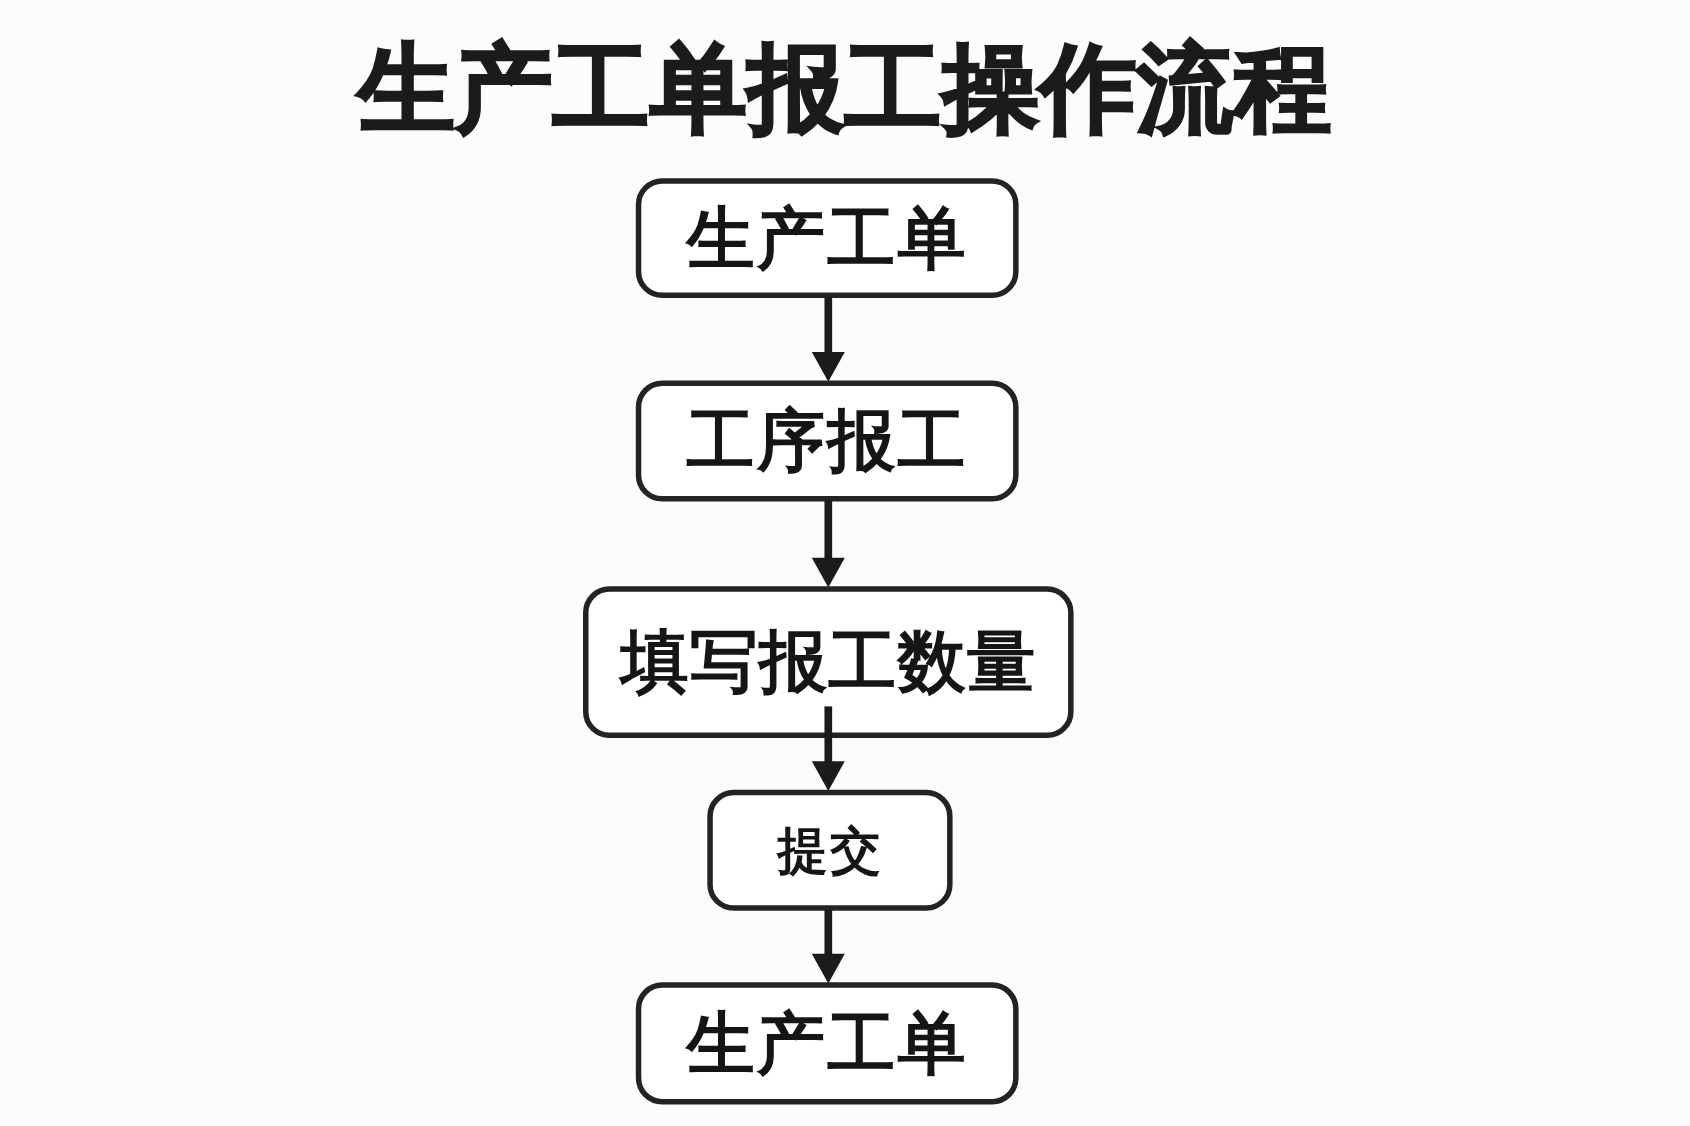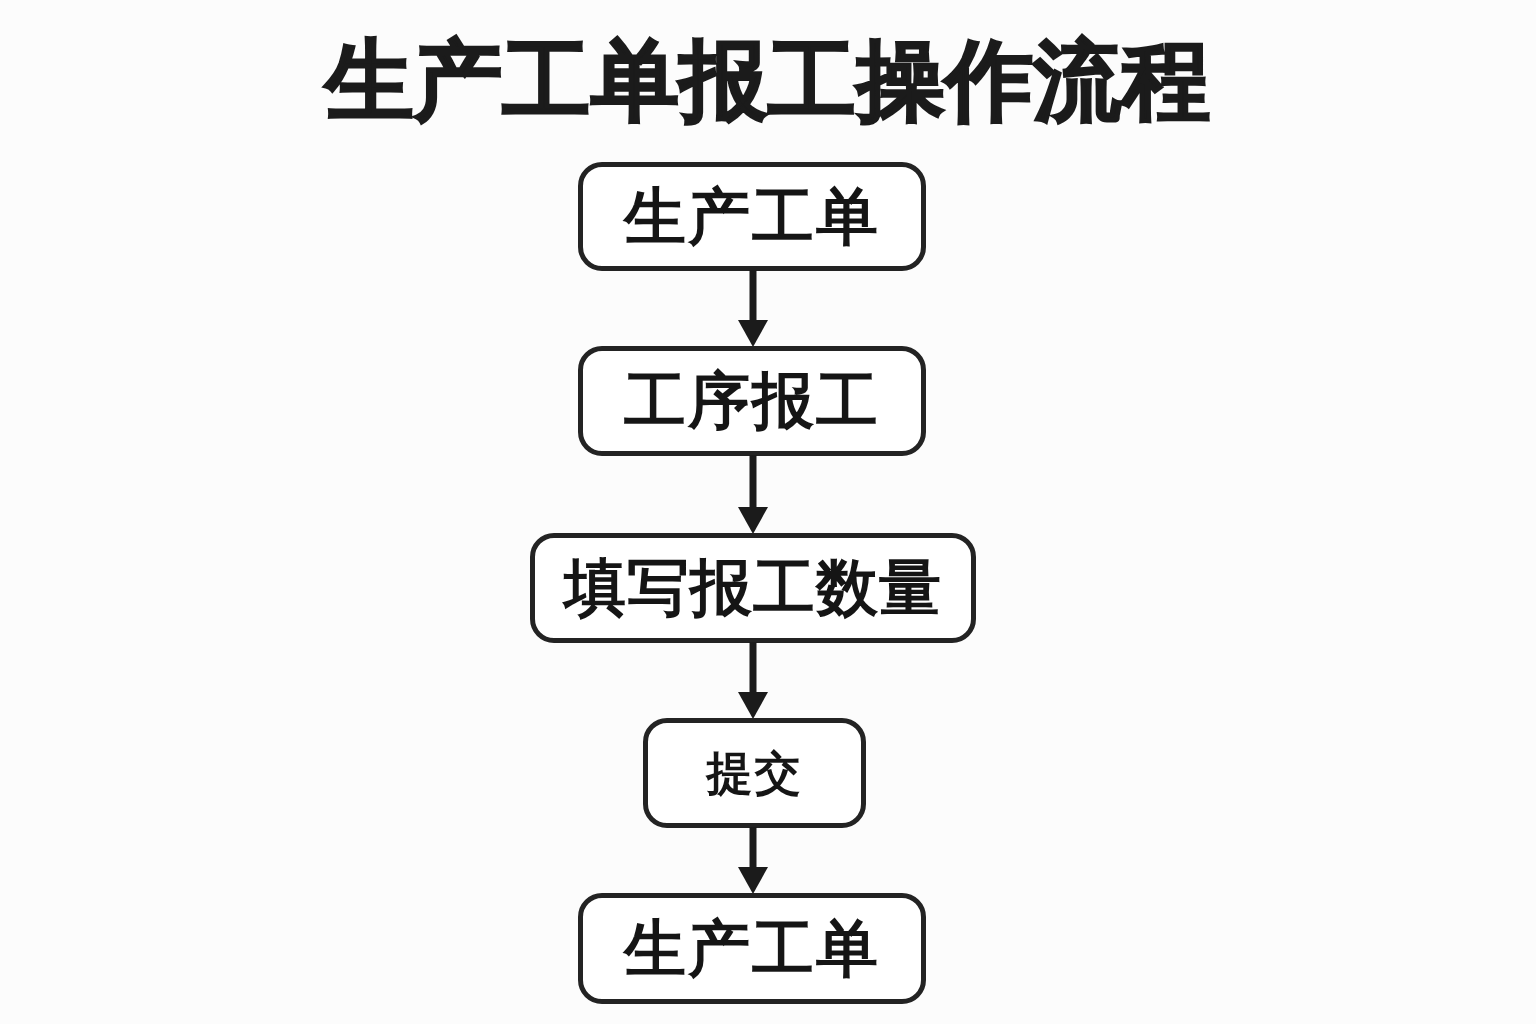--- a/index.html
+++ b/index.html
@@ -58,21 +58,21 @@
     user-select: none;
   }
 
   .node-label {
     display: block;
     line-height: 1;
   }
 
   .node-1 { left: 578px;  top: 162px; width: 348px; height: 109px; }
   .node-2 { left: 578px;  top: 346px; width: 348px; height: 110px; }
-  .node-3 { left: 530px;  top: 533px; width: 446px; height: 110px; }
+  .node-3 { left: 530px;  top: 533px; width: 446px; height: 138px; }
   .node-4 { left: 643px;  top: 718px; width: 223px; height: 110px; }
   .node-5 { left: 578px;  top: 893px; width: 348px; height: 111px; }
 
   .node-1 .node-label,
   .node-2 .node-label,
   .node-5 .node-label { font-size: 62px; letter-spacing: 2px; }
   .node-3 .node-label { font-size: 62px; letter-spacing: 1px; }
   .node-4 .node-label { font-size: 46px; letter-spacing: 2px; }
 
   

